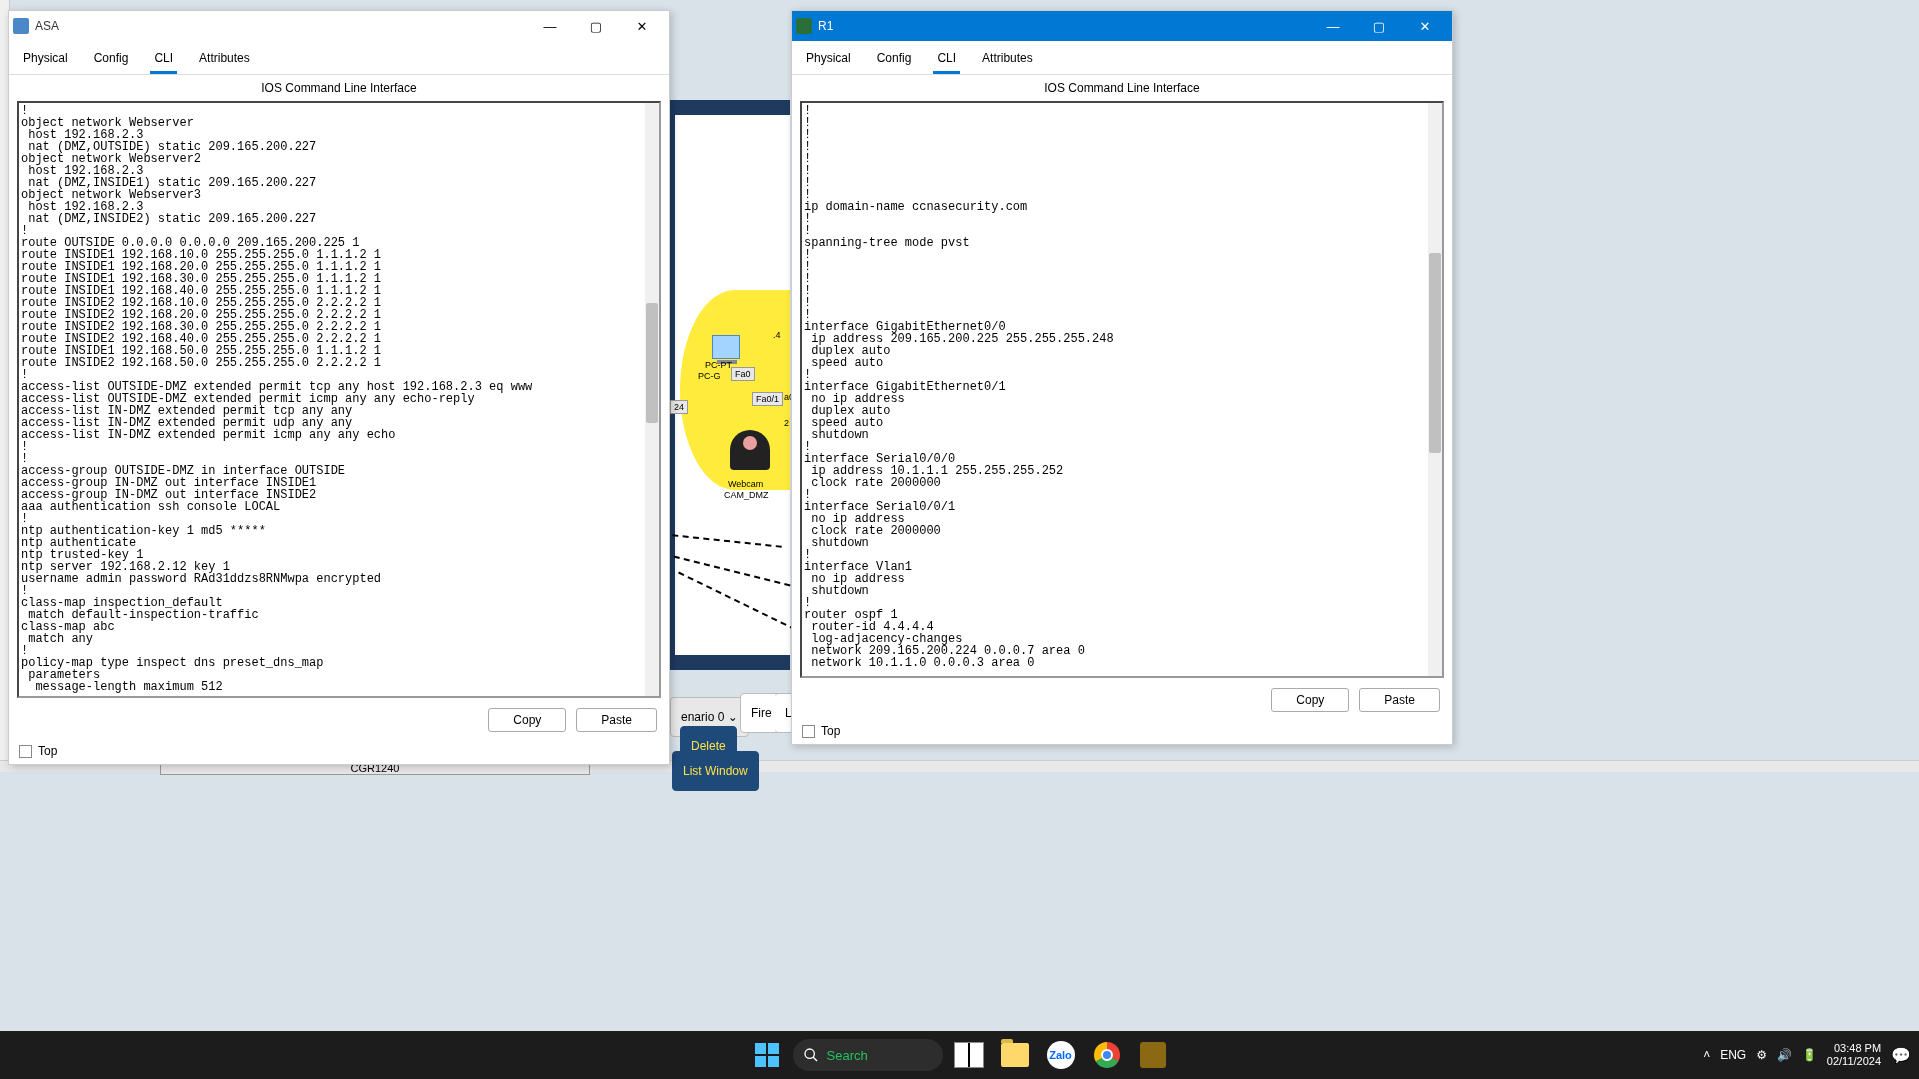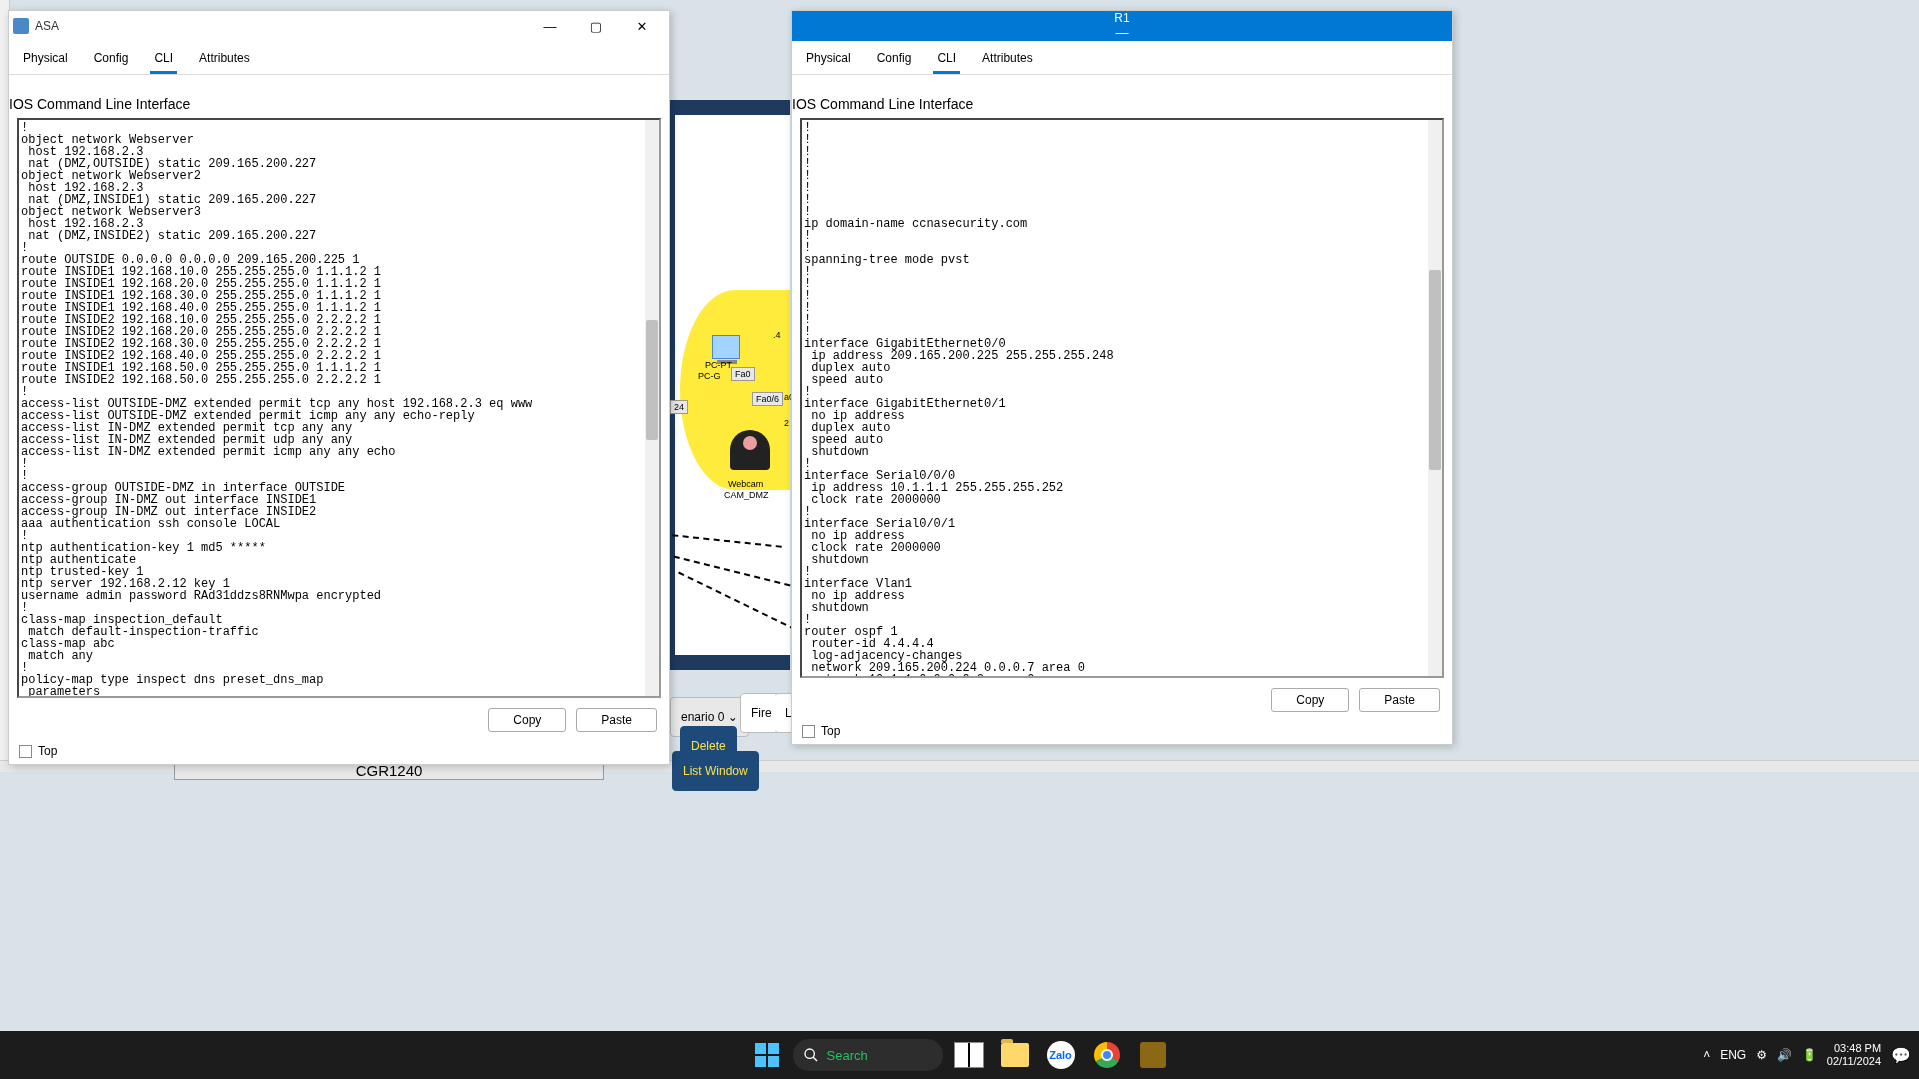--- a/index.html
+++ b/index.html
@@ -13,34 +13,34 @@
 .pc-icon::after { content:''; position:absolute; bottom:-6px; left:4px; width:20px; height:4px; background:#888; }
 .webcam-icon { position:absolute; left:730px; top:430px; width:40px; height:40px; background:#222; border-radius:50% 50% 10% 10%; }
 .webcam-lens { position:absolute; left:743px; top:436px; width:14px; height:14px; background:#e8a0a0; border-radius:50%; }
 .topo-label { position:absolute; font-size:9px; color:#000; text-align:center; }
 .topo-label-bg { position:absolute; font-size:9px; background:#e8e8e8; border:1px solid #999; padding:1px 3px;text-align:center; }
 .dashed-line { position:absolute; border-top:2px dashed #000; }
 
 
 .win { position: absolute; background: #fff; border: 1px solid #ccc; box-shadow: 2px 2px 8px rgba(0,0,0,.2); display: flex; flex-direction: column; }
 .titlebar { height: 30px; display: flex; align-items: center; padding: 0 4px; color: #333; font-size: 12px; }
-.titlebar.blue { background: #0078d4; color: #fff; flex-direction: column; }
+.titlebar.blue { background: #0078d4; color: #fff; }
 .titlebar.gray { background: #fff; }
 .app-icon { width: 16px; height: 16px; margin-right: 6px; background: #4a88c7; border-radius: 2px; display:inline-block; }
 .title-spacer { flex: 1; }
 .win-btn { width: 46px; height: 30px; display: inline-flex; align-items: center; justify-content: center; font-size: 13px; cursor: default; }
 .titlebar.blue .win-btn { color: #fff; }
 .titlebar.gray .win-btn { color: #000; }
 
 
 .tab-row { display: flex; border-bottom: 1px solid #ddd; padding: 6px 10px 0; gap: 18px; background:#fff; }
 .tab { font-size: 12px; padding: 4px 4px 6px; cursor: default; color:#000; }
 .tab.active { border-bottom: 3px solid #0078d4; font-weight:500; }
 
-.subtitle { font-size: 14px; padding: 6px 0; margin-top: 15px; }
+.subtitle { text-align: center; font-size: 12px; padding: 6px 0; }
 
 .cli-box { flex: 1; margin: 0 8px 4px; border: 2px inset #999; background:#fff; overflow:hidden; position:relative; }
 .cli-text { font-family: 'Courier New', monospace; font-size: 12px; line-height: 12px; white-space: pre; padding: 2px; color:#000; overflow:hidden; }
 .cli-scroll { position:absolute; right:0; top:0; bottom:0; width:14px; background:#f0f0f0; }
 .cli-thumb { position:absolute; right:1px; width:12px; background:#c0c0c0; border-radius:2px; }
 
 .btn-row { display:flex; justify-content:flex-end; gap:10px; padding:6px 12px; }
 .btn { border:1px solid #aaa; background:#fff; font-size:12px; padding:4px 24px; border-radius:3px; }
 
 .ftr-row { display:flex; align-items:center; gap:6px; padding:6px 10px; font-size:12px; }
@@ -64,41 +64,41 @@
 .folder-ic { width:28px; height:24px; background:#ffd86b; border-radius:2px; position:relative; }
 .folder-ic::before { content:''; position:absolute; top:-4px; left:0; width:12px; height:4px; background:#e0b84a; border-radius:2px 2px 0 0; }
 .zalo-ic { width:28px; height:28px; border-radius:50%; background:#fff; display:flex; align-items:center; justify-content:center; color:#0068ff; font-weight:bold; font-size:11px; }
 .chrome-ic { width:26px; height:26px; border-radius:50%; background:conic-gradient(#ea4335 0 120deg,#34a853 120deg 240deg,#fbbc05 240deg 360deg); position:relative; }
 .chrome-ic::after { content:''; position:absolute; inset:7px; background:#4285f4; border-radius:50%; border:2px solid #fff; }
 .pt-ic { width:26px; height:26px; background:#8b6914; border-radius:3px; }
 .book-ic { width:30px; height:26px; background:linear-gradient(90deg,#fff 0 48%,#000 48% 52%,#fff 52%); border:1px solid #888; }
 
 .left-edge { position:absolute; left:0; top:0; width:10px; height:770px; background:#f0f0f0; border-right:1px solid #ccc; }
 .bottom-strip { position:absolute; left:0; top:760px; right:0; height:12px; background:#e8e8e8; border-top:1px solid #ccc; }
-.cgr-label { position:absolute; left:174px; top:761px; width:430px; border:1px solid #999; background:#e8e8e8; text-align:center; font-size:15px; padding:0; }
+.cgr-label { position:absolute; left:160px; top:761px; width:430px; border:1px solid #999; background:#e8e8e8; text-align:center; font-size:11px; padding:0; }
 </style>
 </head>
 <body>
 
 <div class="left-edge"></div>
 <div class="bottom-strip"></div>
 <div class="cgr-label">CGR1240</div>
 
 <div class="bg-topology"></div>
 <div class="bg-topology-inner"></div>
 <div class="bg-yellow"></div>
 <div class="pc-icon"></div>
 <div class="webcam-icon"></div>
 <div class="webcam-lens"></div>
 <div class="topo-label" style="left:773px; top:330px;">.4</div>
 <div class="topo-label" style="left:705px; top:360px;">PC-PT</div>
 <div class="topo-label" style="left:698px; top:371px;">PC-G</div>
 <div class="topo-label-bg" style="left:731px; top:367px;">Fa0</div>
 <div class="topo-label-bg" style="left:670px; top:392px;margin-top:8px;">24</div>
-<div class="topo-label-bg" style="left:752px; top:392px;">Fa0/6</div>
+<div class="topo-label-bg" style="left:752px; top:392px;">Fa0/1</div>
 <div class="topo-label" style="left:784px; top:392px;">a0</div>
 <div class="topo-label" style="left:784px; top:418px;">2</div>
 <div class="topo-label" style="left:728px; top:479px;">Webcam</div>
 <div class="topo-label" style="left:724px; top:490px;">CAM_DMZ</div>
 <div class="dashed-line" style="left:672px; top:540px; width:110px; transform:rotate(6deg);"></div>
 <div class="dashed-line" style="left:672px; top:570px; width:120px; transform:rotate(14deg);"></div>
 <div class="dashed-line" style="left:672px; top:600px; width:130px; transform:rotate(26deg);"></div>
 
 <div class="pill" style="left:670px; top:697px;"><span>enario 0</span> <span>⌄</span></div>
 <div class="pill" style="left:740px; top:693px; background:#fff;">Fire</div>

